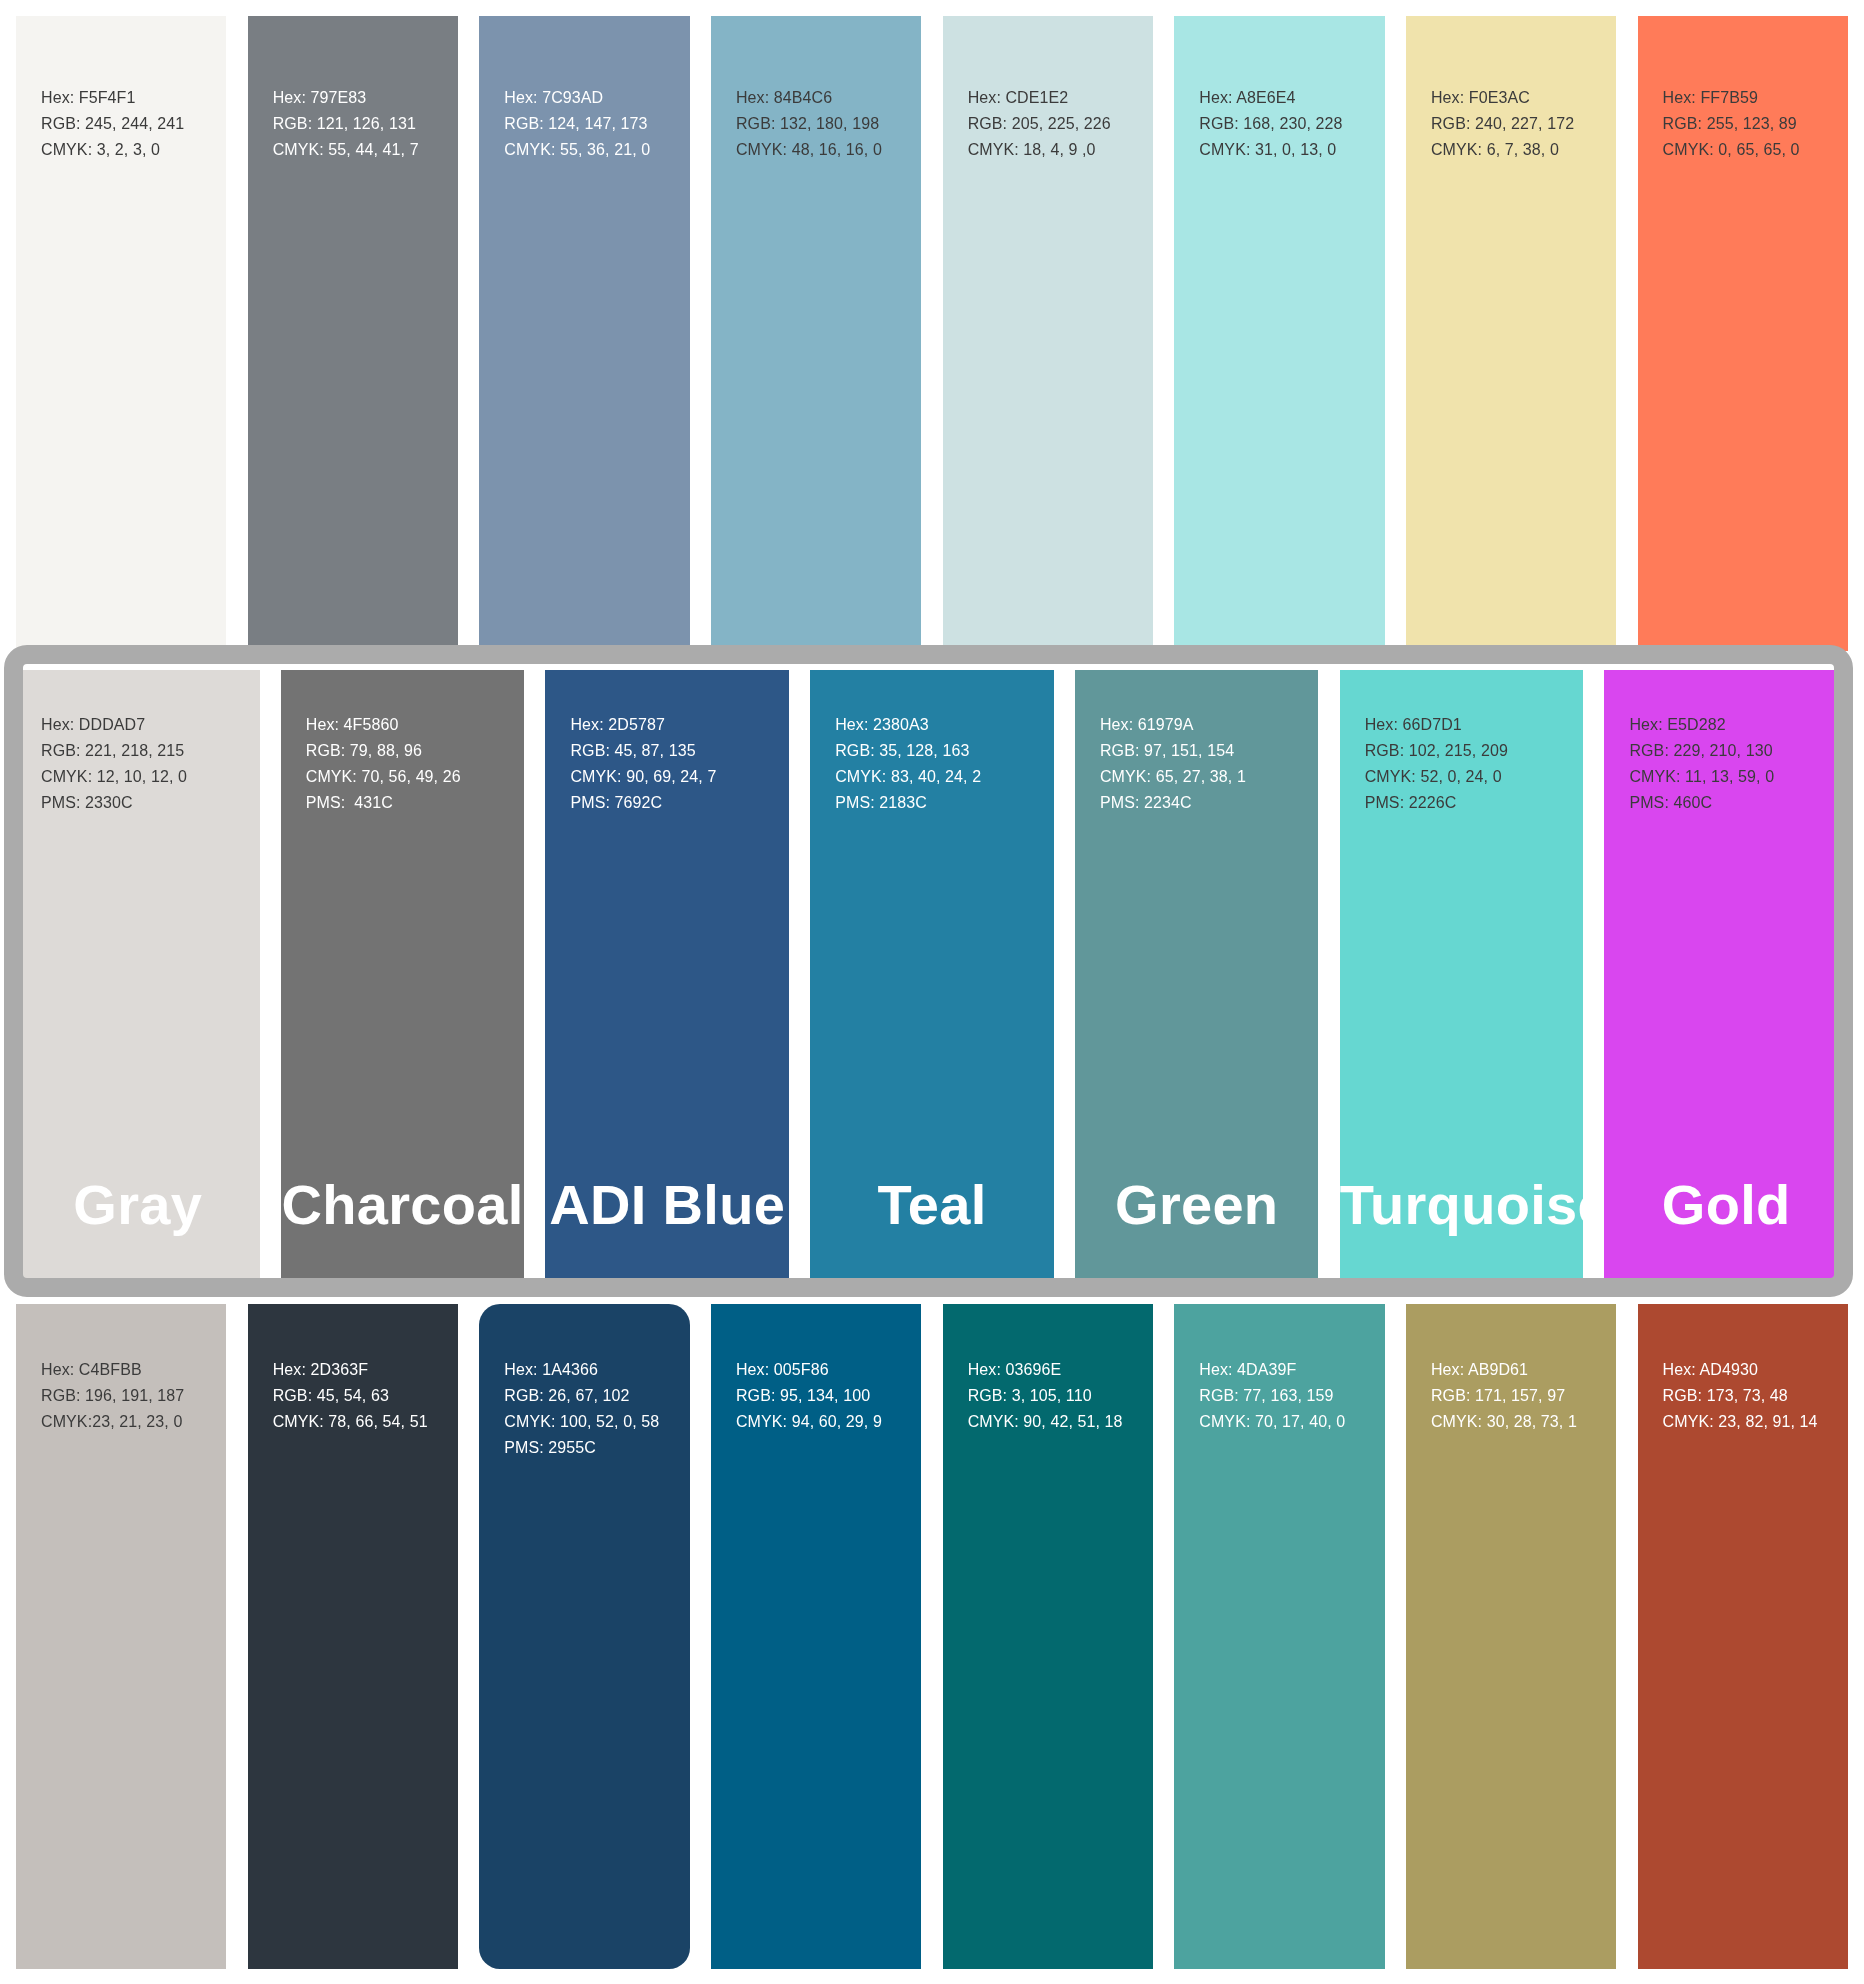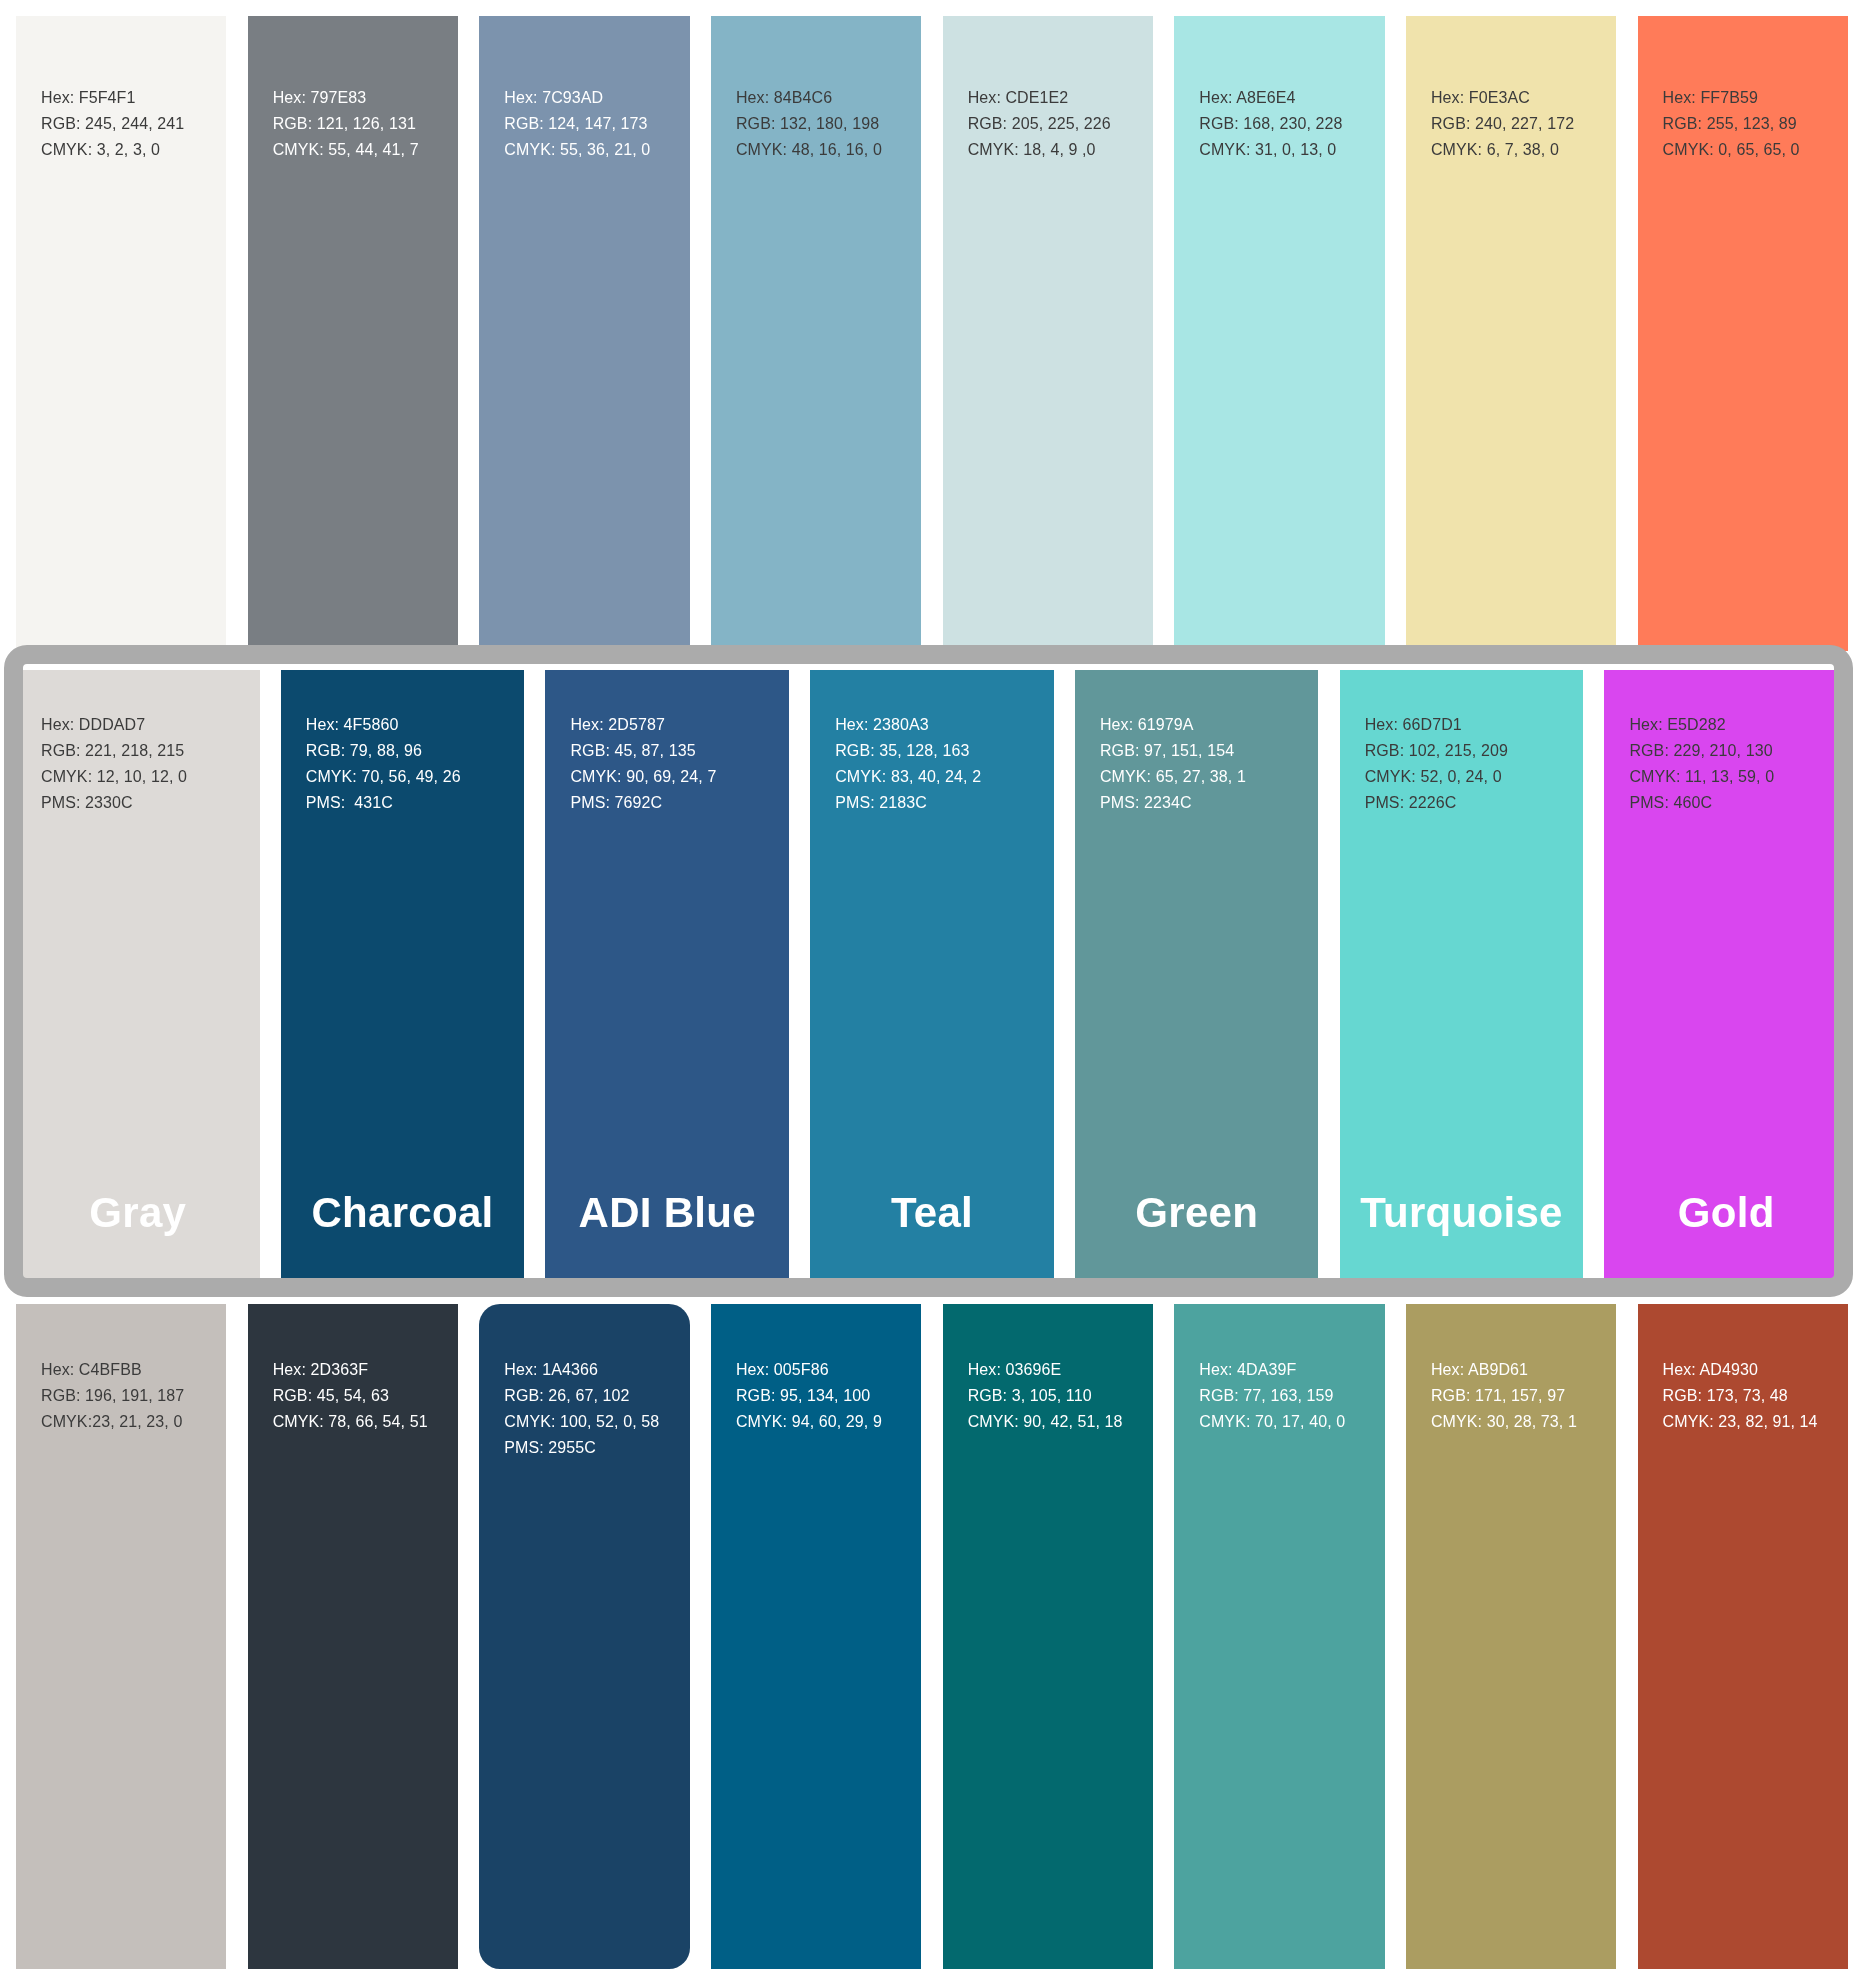--- a/index.html
+++ b/index.html
@@ -62,21 +62,21 @@
   .light-text { color: #ffffff; }
 
   
   .name {
     position: absolute;
     left: 0;
     right: 0;
     bottom: 42px;
     text-align: center;
     color: #ffffff;
-    font-size: 42px;
+    font-size: 56px;
     font-weight: bold;
     letter-spacing: 0.3px;
   }
 
   
   .highlight-frame {
     position: absolute;
     left: 3.5px;
     top: 645px;
     width: 1849px;
@@ -118,21 +118,21 @@
       <div class="swatch" style="background: rgb(255, 123, 89);">
         <div class="info dark-text"><div>Hex: FF7B59</div><div>RGB: 255, 123, 89</div><div>CMYK: 0, 65, 65, 0</div></div>
       </div>
     </div>
 
   <div class="row row-middle" id="row-middle">
       <div class="swatch" style="background: rgb(221, 218, 215);">
         <div class="info dark-text"><div>Hex: DDDAD7</div><div>RGB: 221, 218, 215</div><div>CMYK: 12, 10, 12, 0</div><div>PMS: 2330C</div></div>
         <div class="name">Gray</div>
       </div>
-      <div class="swatch" style="background: #0c4a6e;">
+      <div class="swatch" style="background: #737373;">
         <div class="info light-text"><div>Hex: 4F5860</div><div>RGB: 79, 88, 96</div><div>CMYK: 70, 56, 49, 26</div><div>PMS:  431C</div></div>
         <div class="name">Charcoal</div>
       </div>
       <div class="swatch" style="background: rgb(45, 87, 135);">
         <div class="info light-text"><div>Hex: 2D5787</div><div>RGB: 45, 87, 135</div><div>CMYK: 90, 69, 24, 7</div><div>PMS: 7692C</div></div>
         <div class="name">ADI Blue</div>
       </div>
       <div class="swatch" style="background: rgb(35, 128, 163);">
         <div class="info light-text"><div>Hex: 2380A3</div><div>RGB: 35, 128, 163</div><div>CMYK: 83, 40, 24, 2</div><div>PMS: 2183C</div></div>
         <div class="name">Teal</div>

